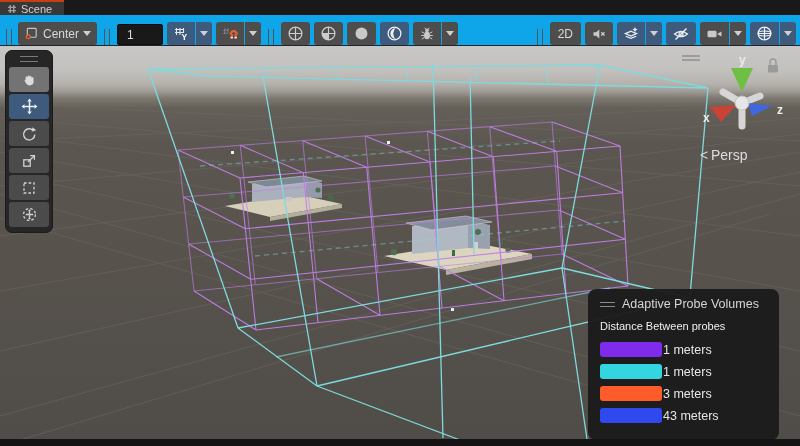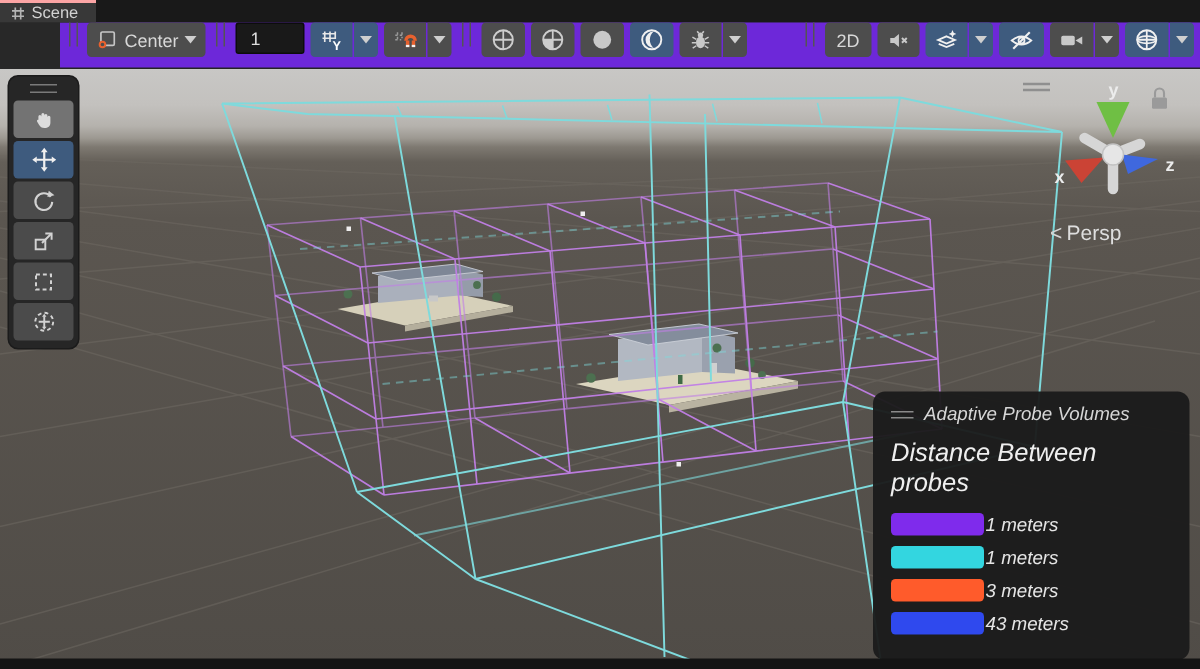--- a/index.html
+++ b/index.html
@@ -1,26 +1,26 @@
 <!DOCTYPE html>
 <html><head>
 <meta charset="utf-8">
 <style>
   html,body{margin:0;padding:0;background:#1a1a1a;}
   *{box-sizing:border-box;font-family:"Liberation Sans",sans-serif;}
   .window{width:800px;height:446px;background:#282828;overflow:hidden;position:relative;}
 
   
   .tabbar{height:15px;background:#191919;display:flex;align-items:stretch;}
-  .tab{display:flex;align-items:center;gap:4px;background:#383838;border-top:2px solid #fca5a5;
+  .tab{display:flex;align-items:center;gap:4px;background:#383838;border-top:2px solid #c2410c;
        padding:0 12px 0 7px;color:#d2d2d2;font-size:11px;}
   .tab svg{display:block;}
 
   
-  .toolbar{height:31px;background:#6d28d9;display:flex;align-items:flex-start;padding:0 4px;gap:4px;border-bottom:1px solid #242424;margin-left:40px;}
+  .toolbar{height:31px;background:#0ea5e9;display:flex;align-items:flex-end;padding:0 4px;gap:4px;border-bottom:1px solid #242424;}
   .tb-handle{width:6px;height:16px;border-left:1px solid #555;border-right:1px solid #555;margin:0 2px;}
   .sep{width:6px;height:16px;border-left:1px solid #545454;border-right:1px solid #545454;margin:0 3px;}
   .tb-btn{height:23px;background:#4d4d4d;border:0;border-radius:3px;display:flex;align-items:center;
           gap:4px;padding:0 6px;color:#d8d8d8;font-size:12px;cursor:default;}
   .tb-btn.active{background:#3e5b7e;}
   .tb-btn svg{display:block;}
   .grp{display:flex;gap:1px;}
   .grp .tb-btn{border-radius:3px 0 0 3px;}
   .grp .seg-arr{width:16px;padding:0;justify-content:center;border-radius:0 3px 3px 0;}
   .tri{width:0;height:0;border-left:4px solid transparent;border-right:4px solid transparent;border-top:5px solid #cfcfcf;}
@@ -38,25 +38,25 @@
   .tools{position:absolute;left:5px;top:4px;width:48px;background:#262626;border:1px solid #1b1b1b;
          border-radius:7px;padding:3px 0 4px;display:flex;flex-direction:column;align-items:center;}
   .tools .grab{width:18px;height:6px;border-top:1px solid #7a7a7a;border-bottom:1px solid #7a7a7a;margin:2px 0 4px;}
   .tool{width:40px;height:25px;margin:1px 0;border:0;border-radius:3px;background:#4b4b4b;
         display:flex;align-items:center;justify-content:center;cursor:default;}
   .tool.semi{background:#737373;}
   .tool.active{background:#3e5b7e;}
   .tool svg{display:block;}
 
   
-  .legend{position:absolute;right:7px;bottom:6px;width:211px;background:rgba(27,27,27,.96);
-          border-radius:8px;padding:8px 12px 10px;color:#e6e6e6;font-style:italic;}
+  .legend{position:absolute;right:21px;bottom:6px;width:191px;background:rgba(27,27,27,.96);
+          border-radius:8px;padding:8px 12px 10px;color:#e6e6e6;}
   .legend-header{display:flex;align-items:center;gap:7px;font-size:12.5px;color:#d6d6d6;}
   .lg-handle{width:15px;height:5px;border-top:1.5px solid #8a8a8a;border-bottom:1.5px solid #8a8a8a;}
-  .legend-sub{font-size:17px;margin:9px 0 10px;color:#efefef;}
+  .legend-sub{font-size:11px;margin:9px 0 10px;color:#efefef;}
   .lg-row{display:flex;align-items:center;gap:1px;margin:7px 0;}
   .sw{width:62px;height:15px;border-radius:3px;flex:0 0 auto;}
   .lg-row span:last-child{font-size:12.5px;}
 </style>
 </head>
 <body>
 
 <div class="window">
 
   <div class="tabbar">

